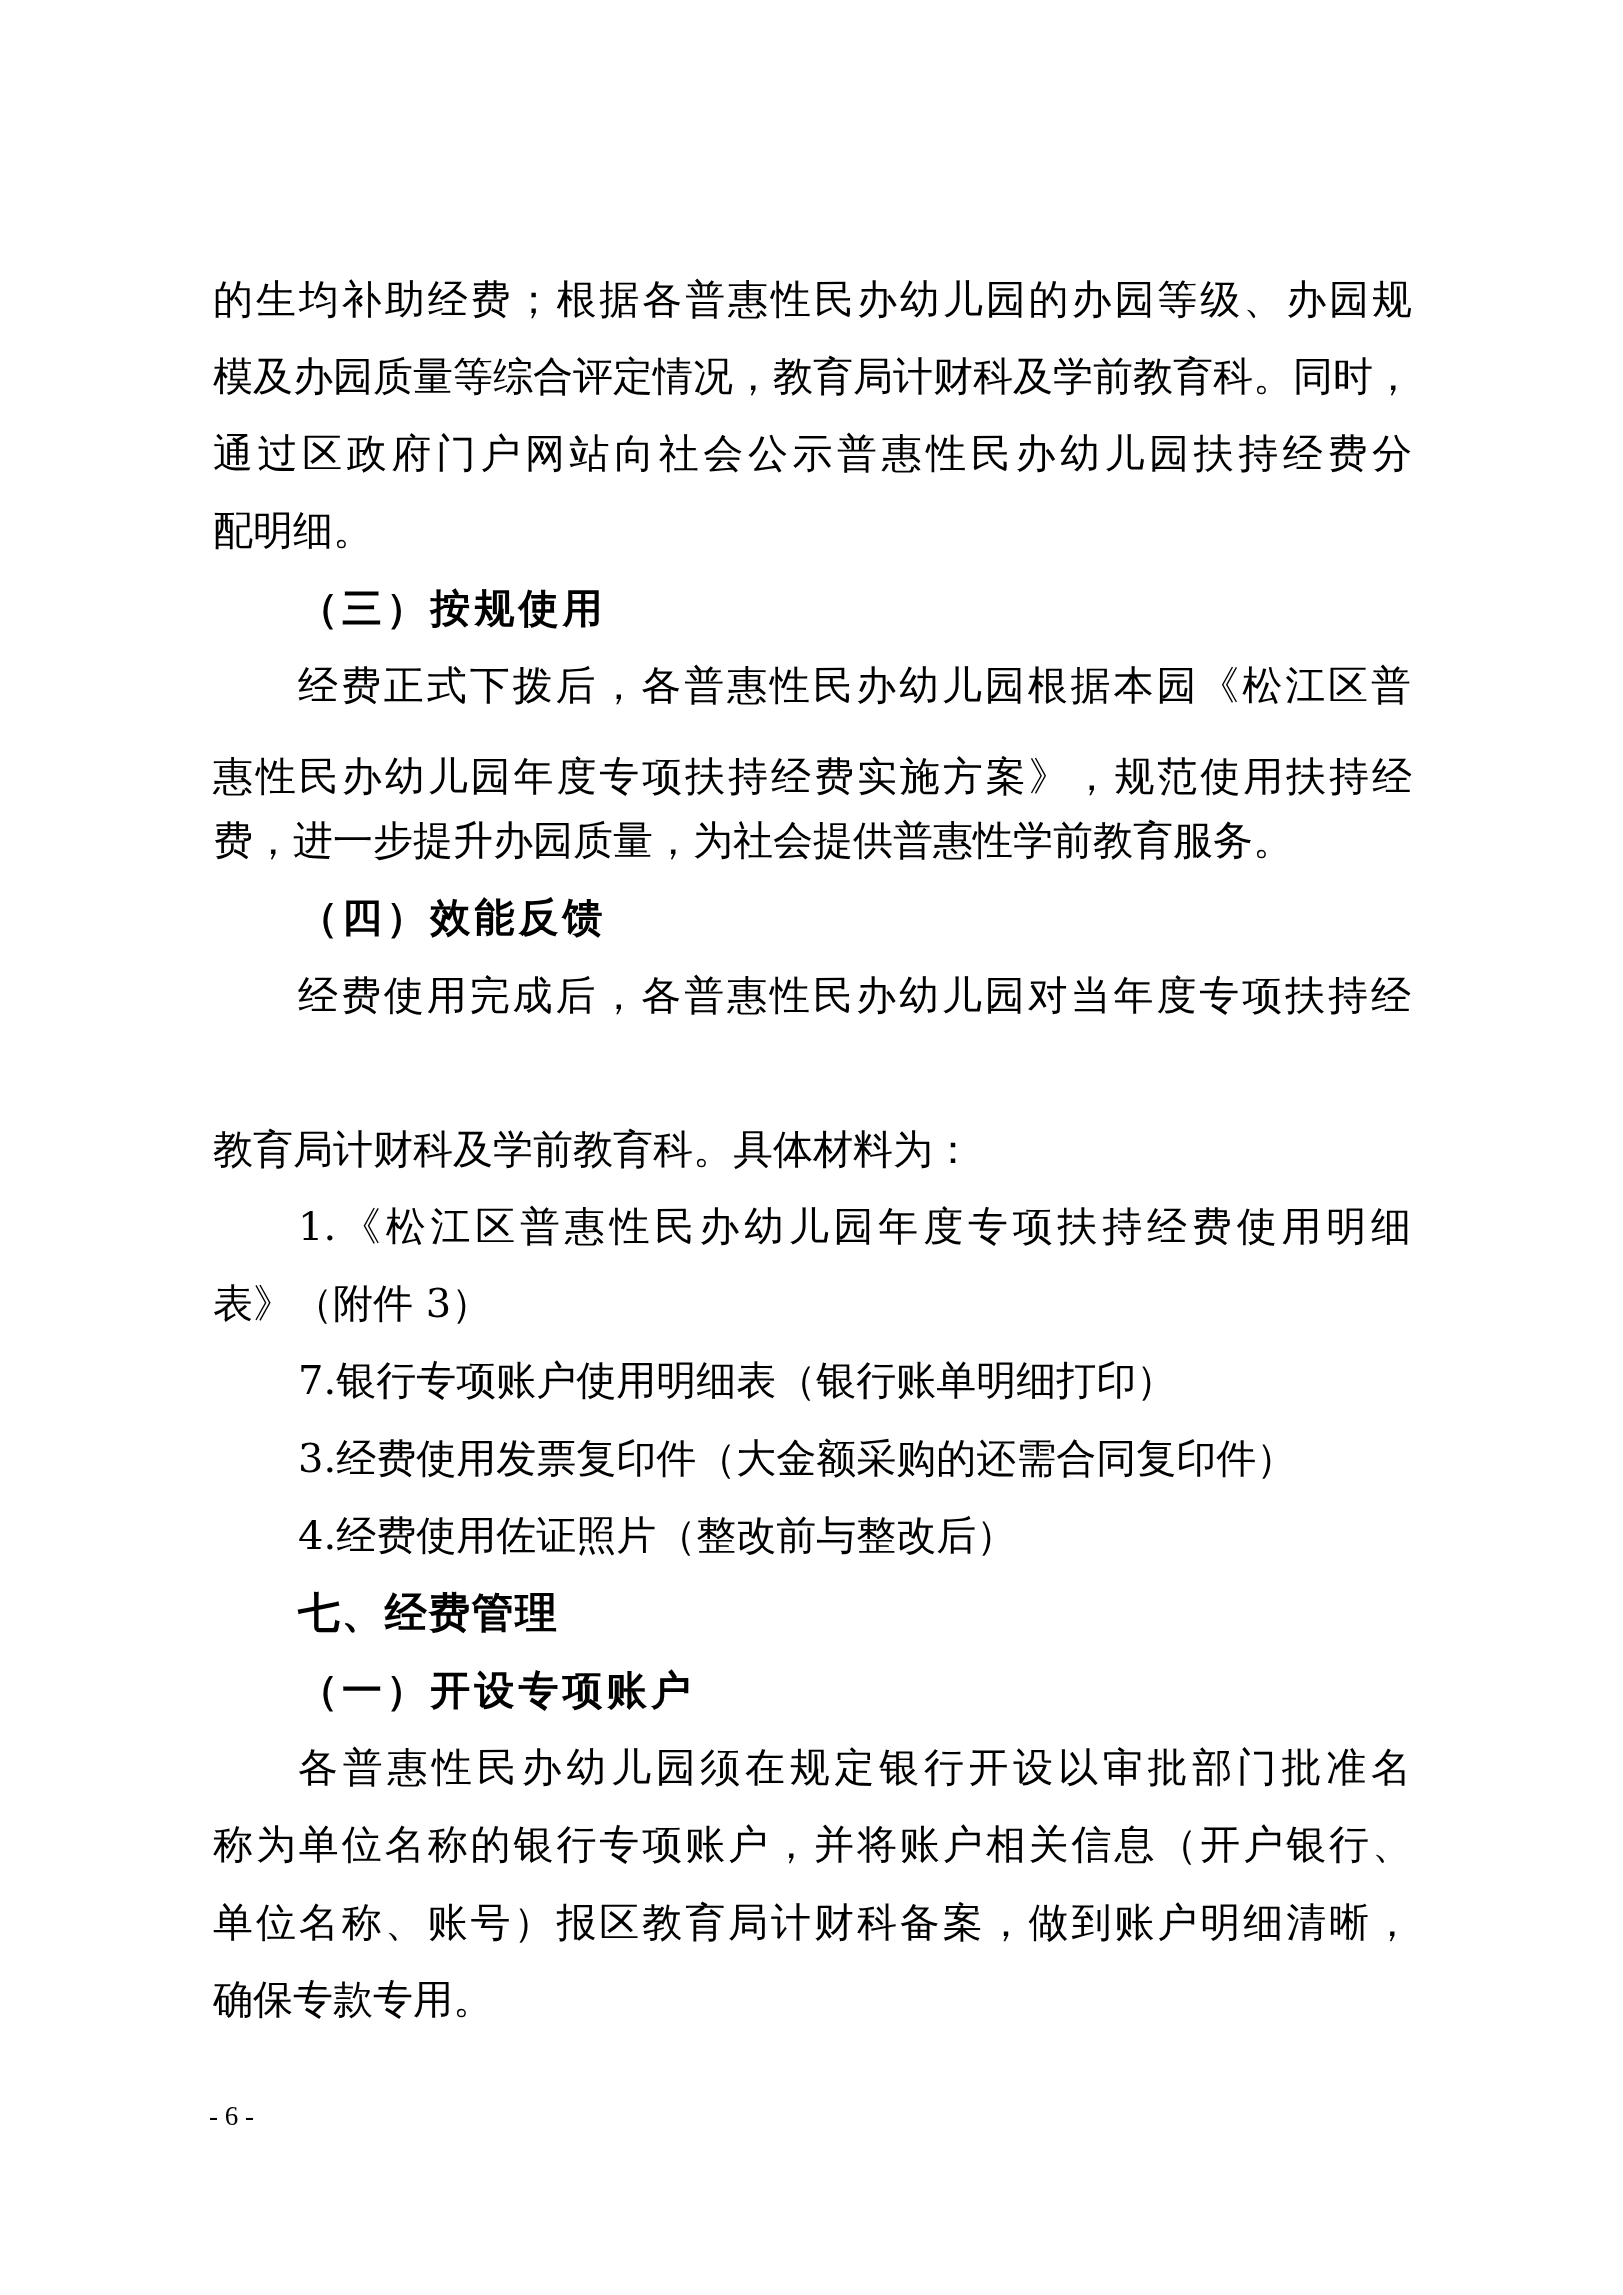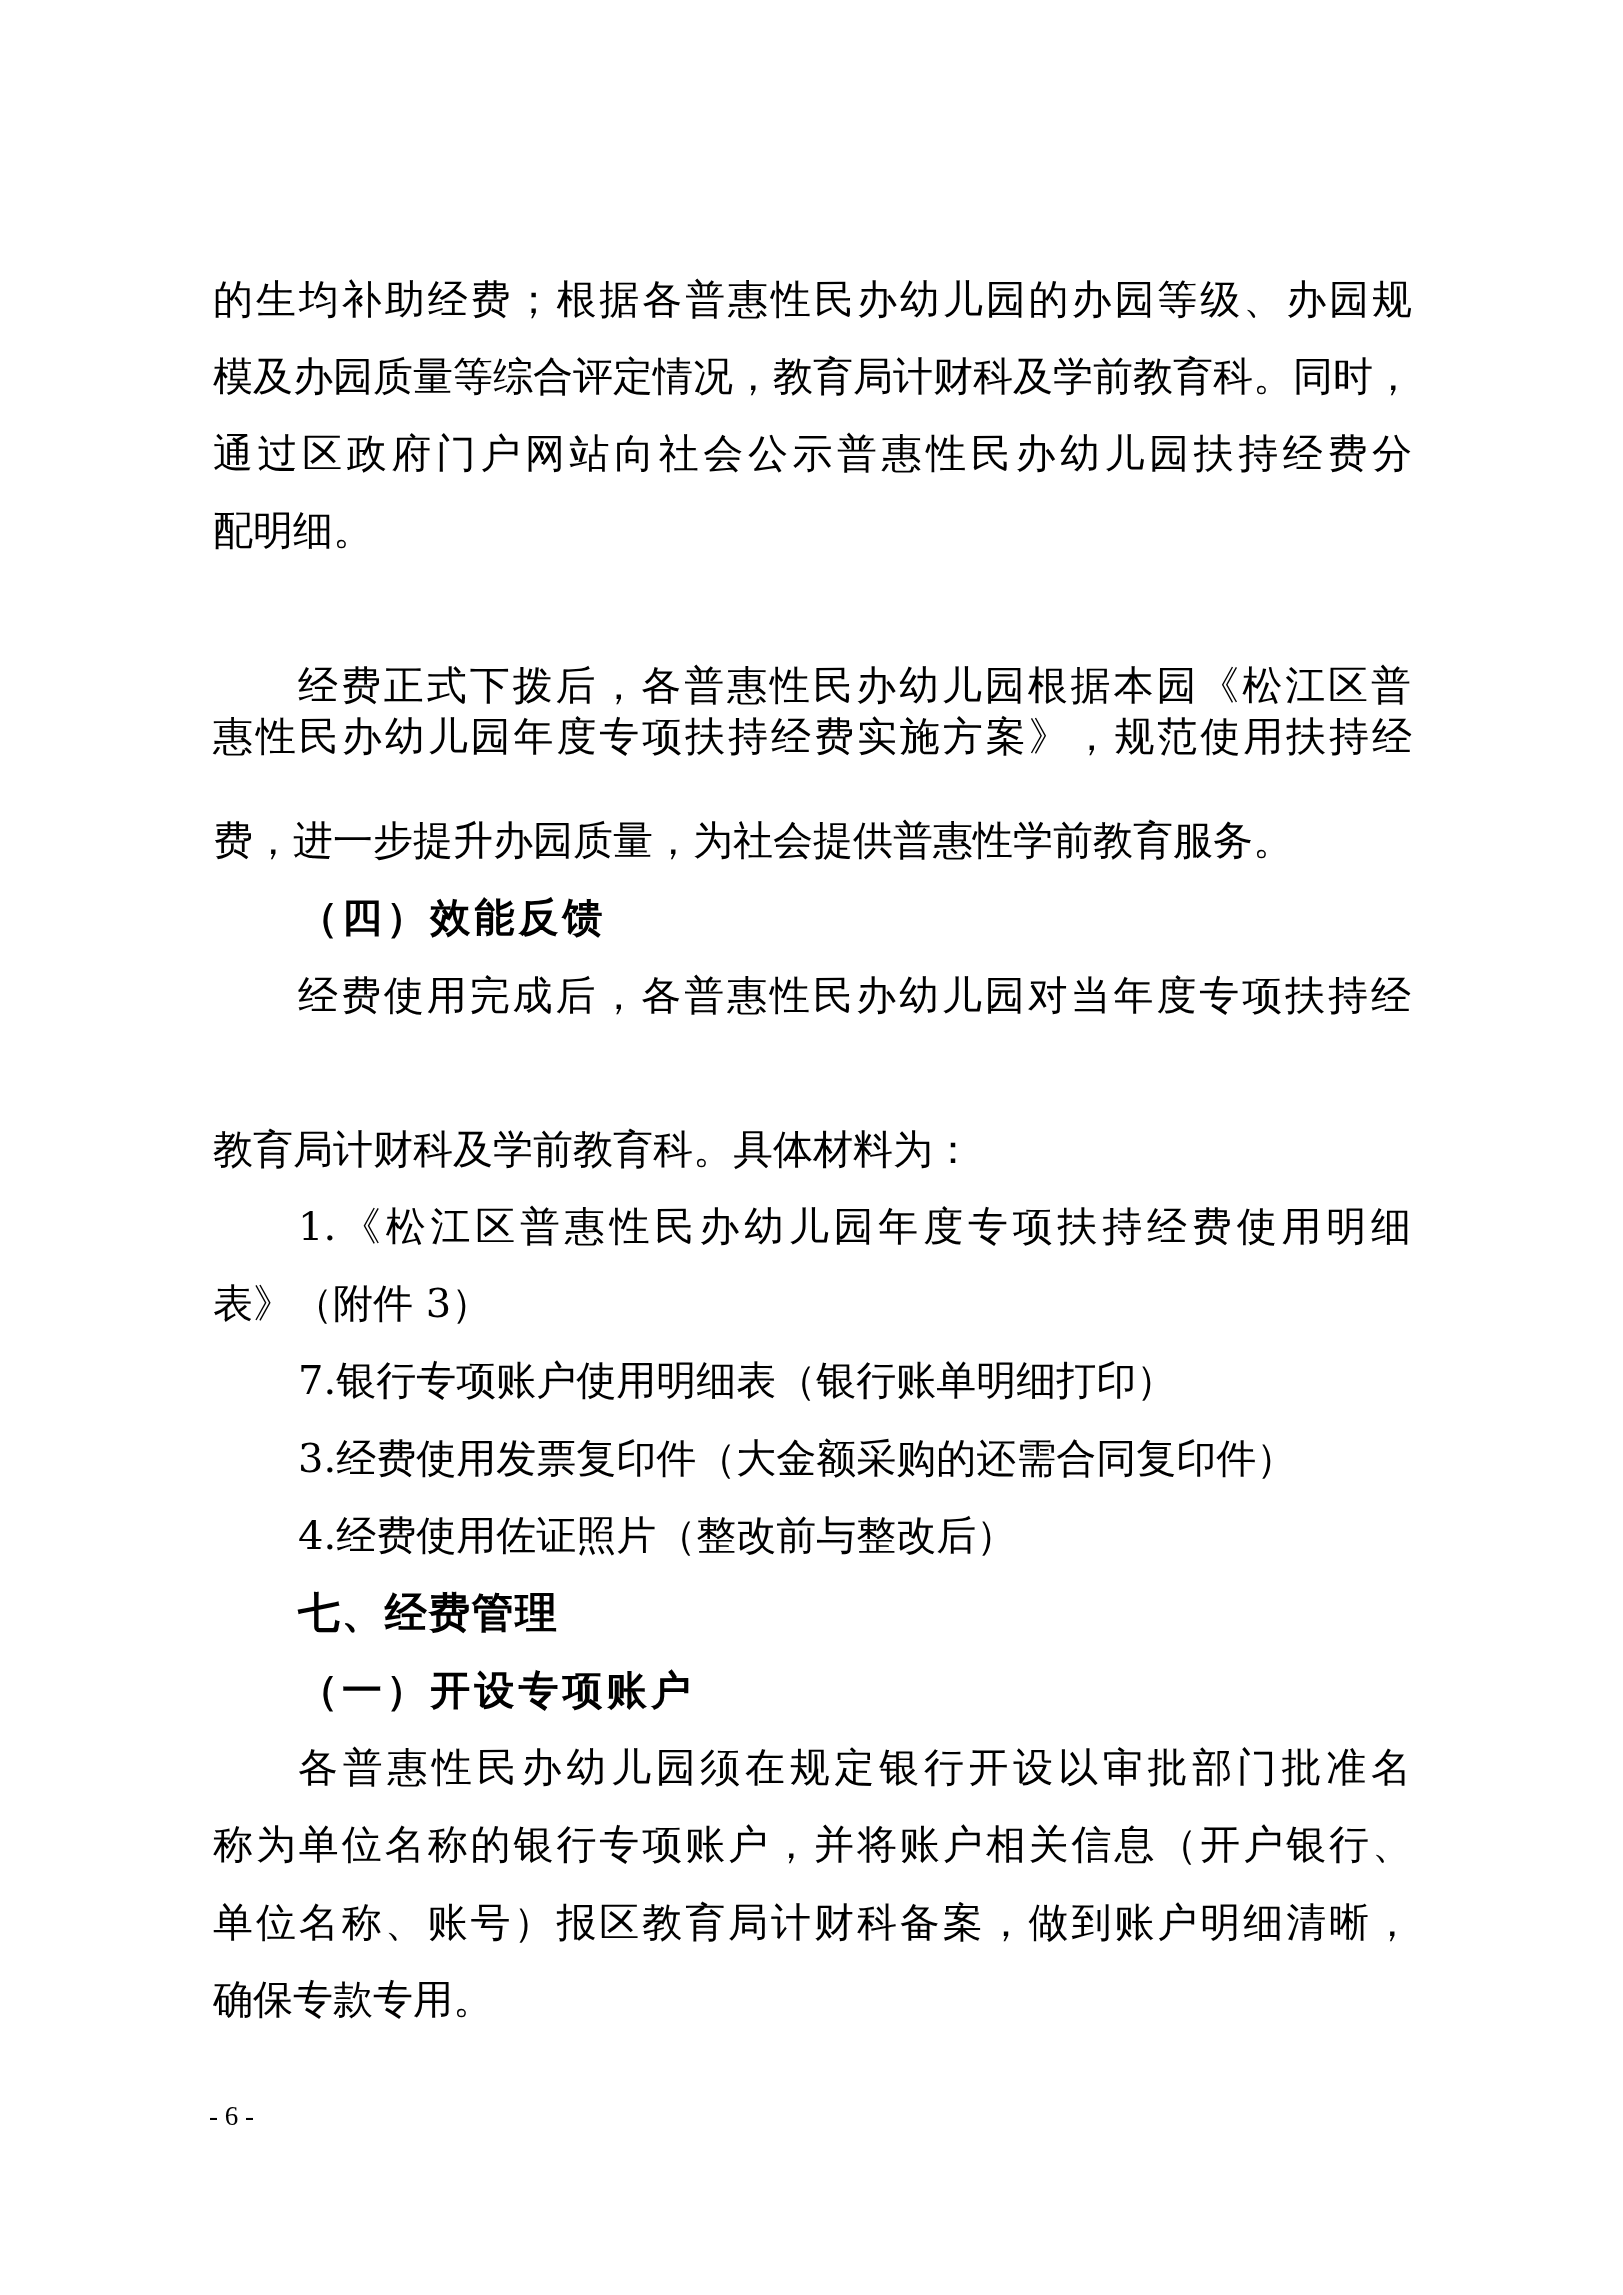--- a/index.html
+++ b/index.html
@@ -39,22 +39,23 @@
 </head>
 <body>
 
 <div class="page">
 
   <div class="line" style="top:261px">的生均补助经费；根据各普惠性民办幼儿园的办园等级、办园规</div>
   <div class="line" style="top:338px">模及办园质量等综合评定情况，教育局计财科及学前教育科。同时，</div>
   <div class="line" style="top:415px">通过区政府门户网站向社会公示普惠性民办幼儿园扶持经费分</div>
   <div class="line last" style="top:492px">配明细。</div>
 
+  <div class="line heading indent" style="top:570px">（三）按规使用</div>
   <div class="line indent" style="top:647px">经费正式下拨后，各普惠性民办幼儿园根据本园《松江区普</div>
-  <div class="line" style="top:698px">惠性民办幼儿园年度专项扶持经费实施方案》，规范使用扶持经</div>
+  <div class="line" style="top:738px">惠性民办幼儿园年度专项扶持经费实施方案》，规范使用扶持经</div>
   <div class="line last" style="top:802px">费，进一步提升办园质量，为社会提供普惠性学前教育服务。</div>
 
   <div class="line heading indent" style="top:879px">（四）效能反馈</div>
   <div class="line indent" style="top:957px">经费使用完成后，各普惠性民办幼儿园对当年度专项扶持经</div>
   <div class="line last" style="top:1111px">教育局计财科及学前教育科。具体材料为：</div>
 
   <div class="line indent" style="top:1188px">1.《松江区普惠性民办幼儿园年度专项扶持经费使用明细</div>
   <div class="line last" style="top:1265px">表》（附件 3）</div>
   <div class="line indent last" style="top:1342px">7.银行专项账户使用明细表（银行账单明细打印）</div>
   <div class="line indent last" style="top:1420px">3.经费使用发票复印件（大金额采购的还需合同复印件）</div>

